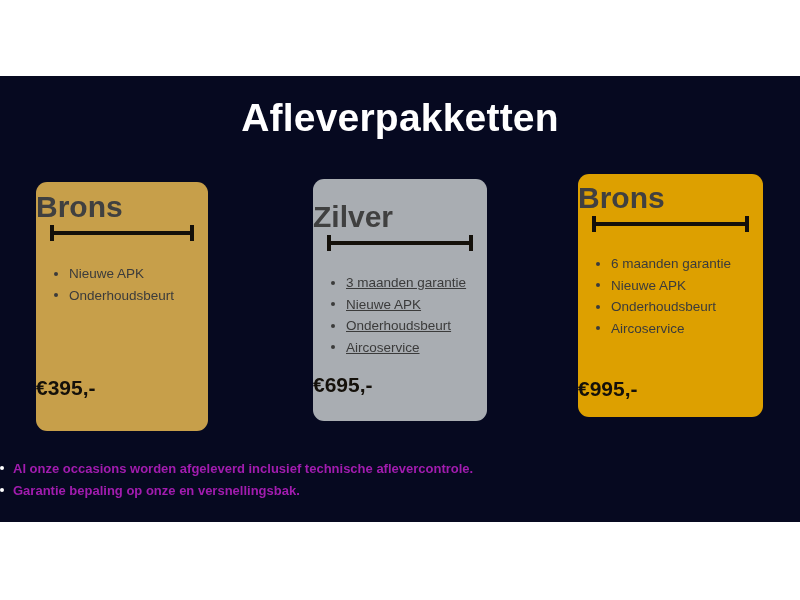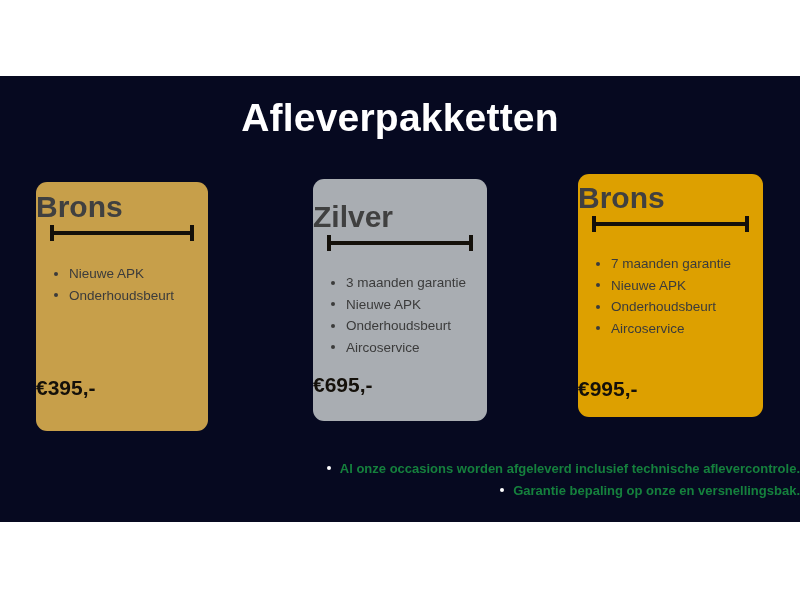--- a/index.html
+++ b/index.html
@@ -125,41 +125,41 @@
     left: 36px;  top: 182px;  width: 172px; height: 249px;
   }
   #card-brons .card-title { margin-top: 8px; }
   #card-brons .features   { margin: 23px 0 0 14px; }
   #card-brons .price      { bottom: 31px; }
 
   #card-zilver {
     left: 313px; top: 179px; width: 174px; height: 242px;
   }
   #card-zilver .card-title { margin-top: 21px; }
-  #card-zilver .features   { margin: 22px 0 0 14px; }
+  #card-zilver .features   { margin: 22px 0 0 14px; text-decoration: underline; }
   #card-zilver .price      { bottom: 24px; margin-top: 24px; }
 
   #card-goud {
     left: 578px; top: 174px; width: 185px; height: 243px;
   }
   #card-goud .card-title { margin-top: 7px; }
   #card-goud .features   { margin: 22px 0 0 14px; }
   #card-goud .price      { bottom: 16px; margin-top: 35px; }
 
   
   #footer-notes {
     position: absolute;
     left: 0;
     top: 458px;
     width: 800px;
-    color: #15803d;
+    color: #a21caf;
     font-size: 13px;
     font-weight: 700;
     line-height: 22px;
-    text-align: right;
+    text-align: left;
   }
   #footer-notes .note {
     white-space: nowrap;
   }
   #footer-notes .note .bullet {
     display: inline-block;
     width: 4px;
     height: 4px;
     border-radius: 50%;
     background: #ffffff;
@@ -209,21 +209,21 @@
   </div>
 
   <div class="card" id="card-goud" style="background: rgb(221, 160, 0);">
     <div class="card-title">Brons</div>
     <div class="rule">
       <div class="cap cap-left"></div>
       <div class="bar"></div>
       <div class="cap cap-right"></div>
     </div>
     <ul class="features">
-      <li><span class="bullet"></span><span>7 maanden garantie</span></li>
+      <li><span class="bullet"></span><span>6 maanden garantie</span></li>
       <li><span class="bullet"></span><span>Nieuwe APK</span></li>
       <li><span class="bullet"></span><span>Onderhoudsbeurt</span></li>
       <li><span class="bullet"></span><span>Aircoservice</span></li>
     </ul>
     <div class="price">€995,-</div>
   </div>
 
   <div id="footer-notes">
     <div class="note"><span class="bullet"></span><span>Al onze occasions worden afgeleverd inclusief technische aflevercontrole.</span></div>
     <div class="note"><span class="bullet"></span><span>Garantie bepaling op onze en versnellingsbak.</span></div>

